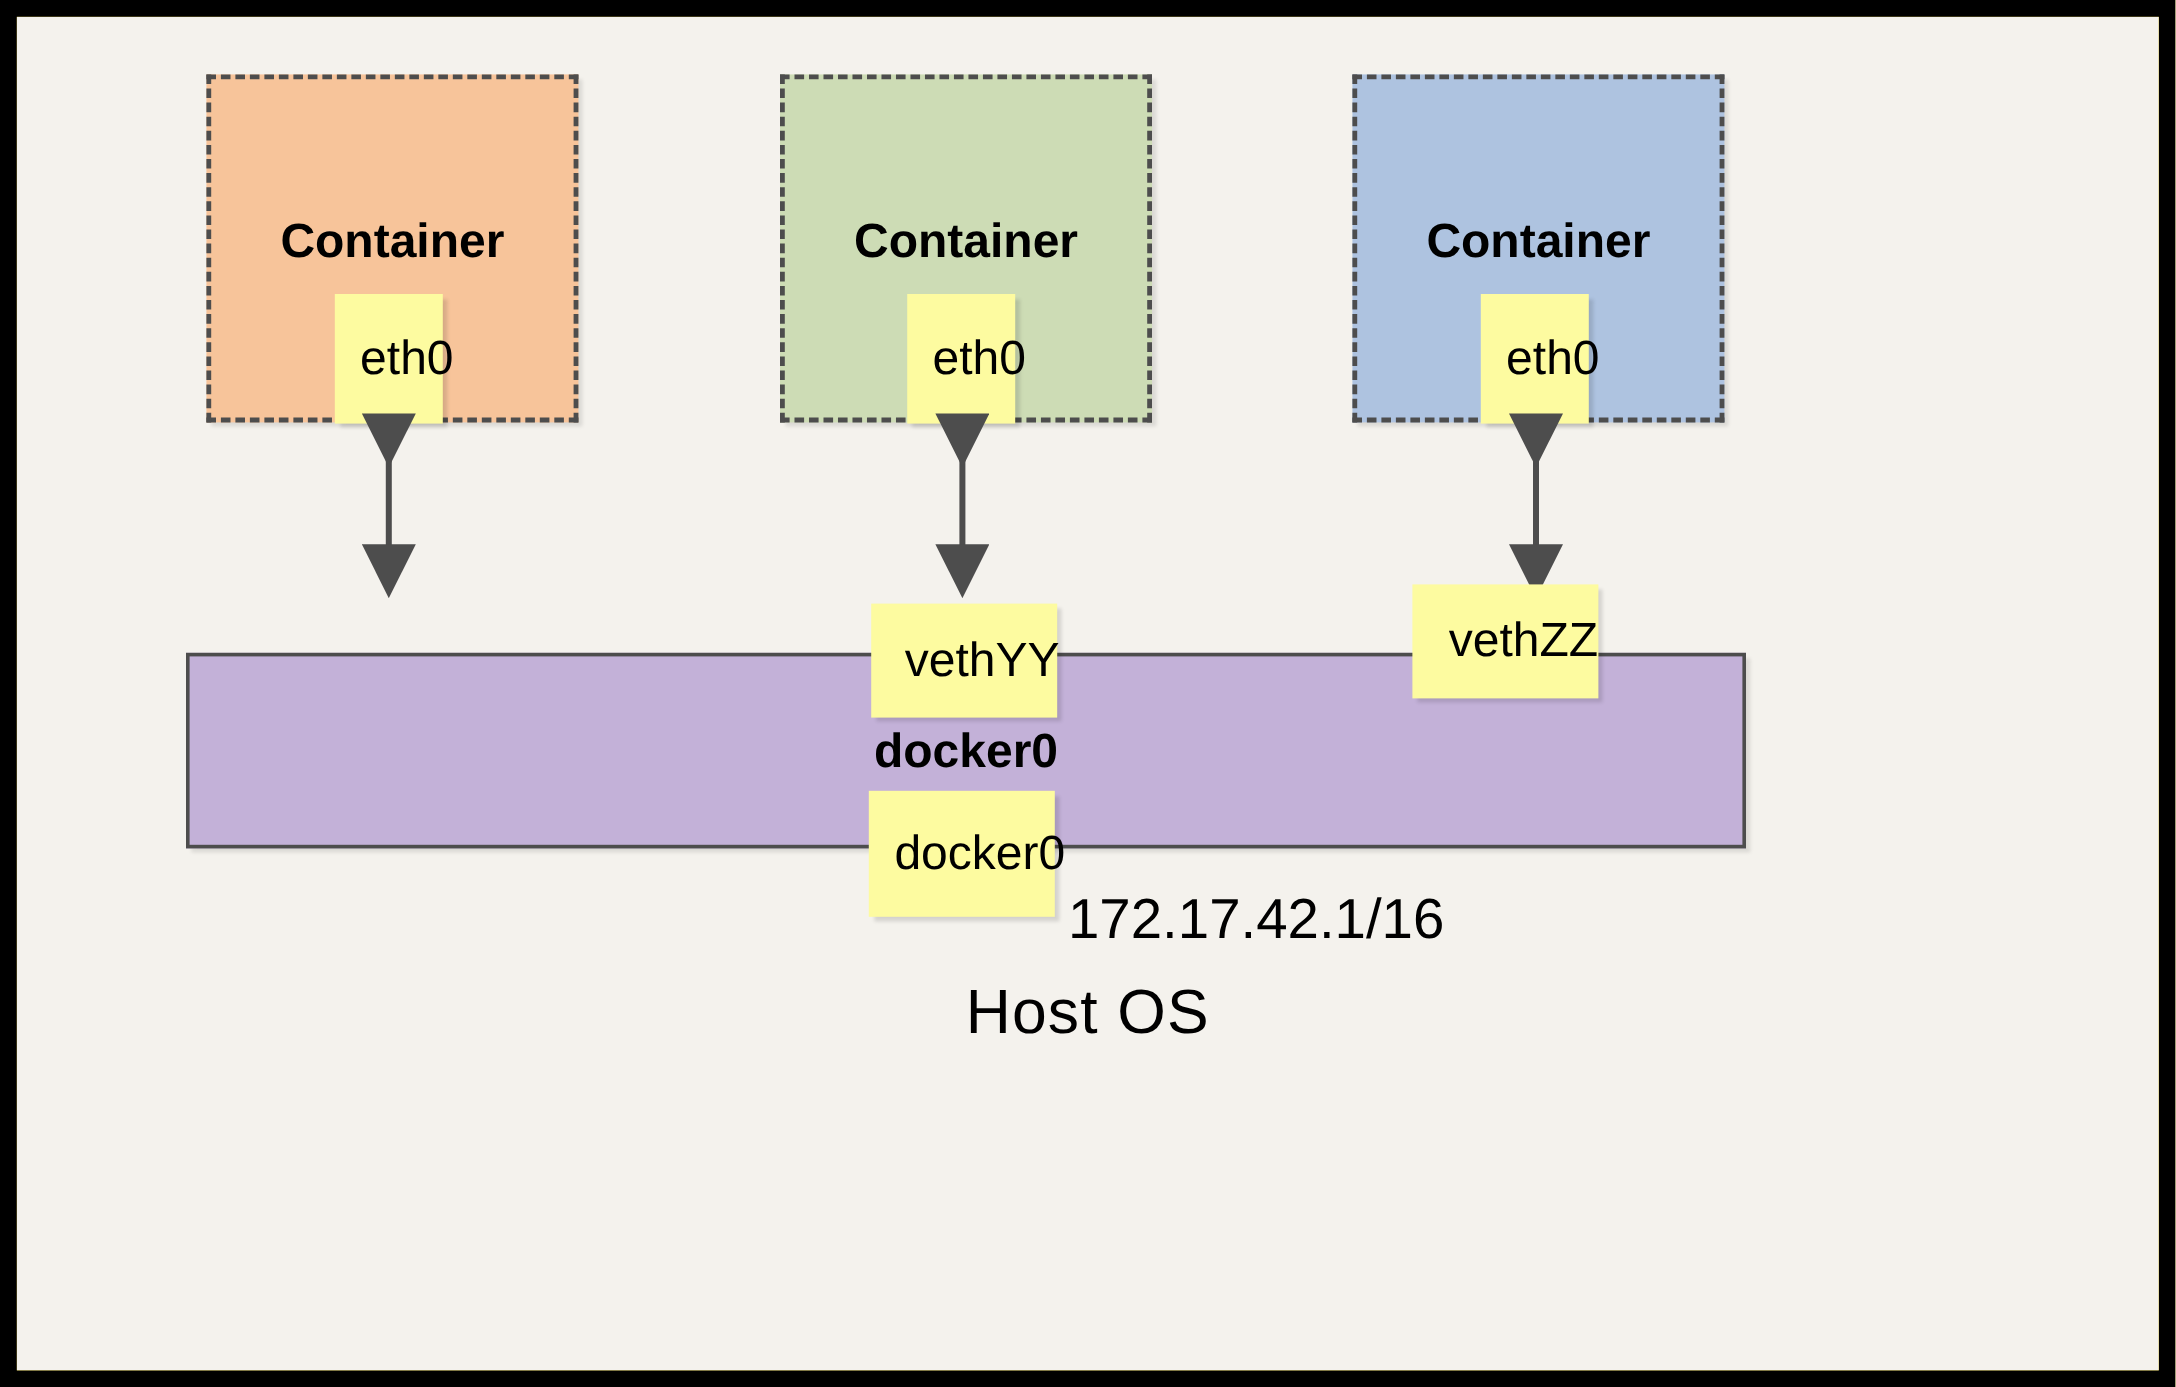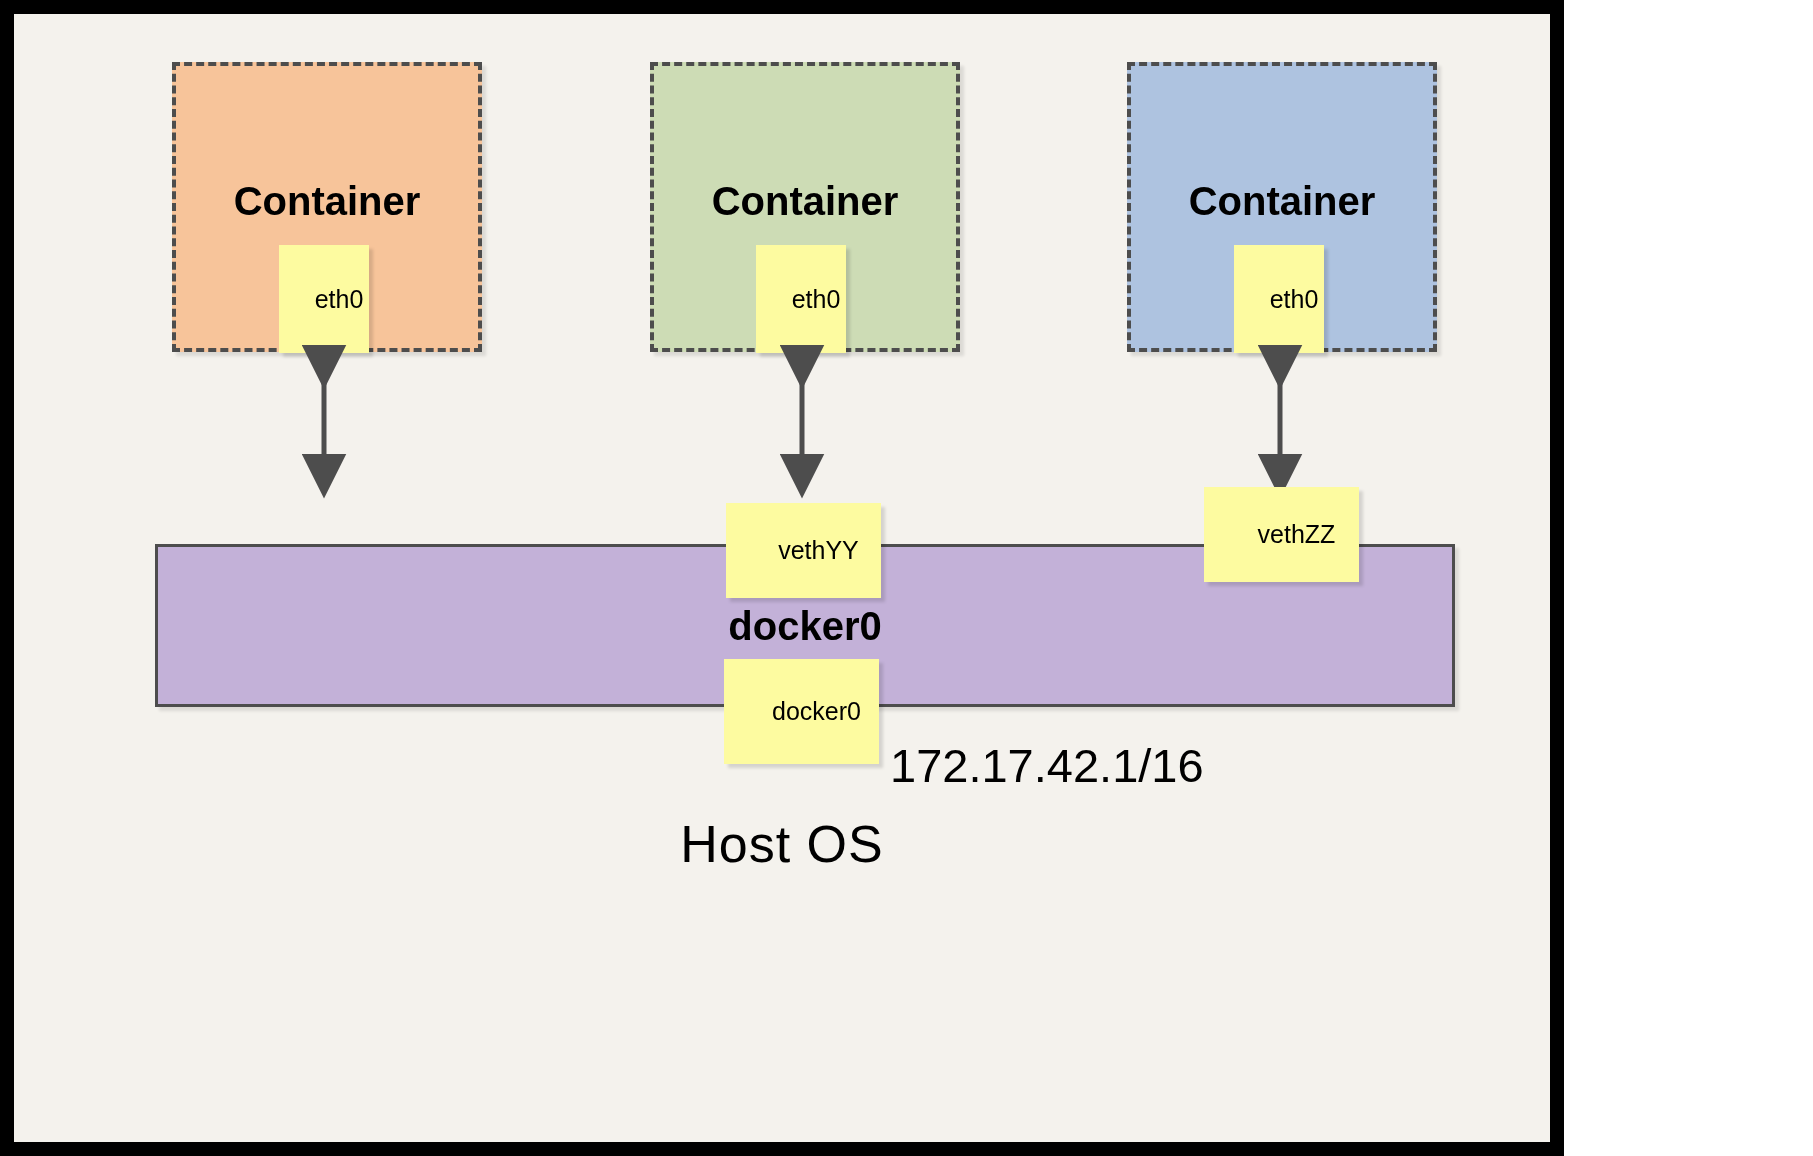--- a/index.html
+++ b/index.html
@@ -2,21 +2,21 @@
 <html><head>
 <meta charset="utf-8">
 <style>
   html, body {
     margin: 0;
     padding: 0;
     background: #ffffff;
   }
   #canvas {
     position: relative;
-    width: 1564px;
+    width: 1813px;
     height: 1156px;
     background: #fde047;
     box-sizing: border-box;
     border: 14px solid #000000;
     overflow: hidden;
     font-family: "Liberation Sans", sans-serif;
   }
   .inner-frame {
     position: absolute;
     left: 0; top: 0; right: 0; bottom: 0;
@@ -43,21 +43,21 @@
 
   
   .note {
     position: absolute;
     background: #fdfba0;
     box-sizing: border-box;
     box-shadow: 4px 4px 3px rgba(0,0,0,0.13);
     display: flex;
     align-items: center;
     justify-content: center;
-    font-size: 25px;
+    font-size: 40px;
     color: #000000;
     white-space: nowrap;
     padding-left: 30px;
   }
 
   
   #bridge {
     position: absolute;
     background: #c3b1d8;
     border: 3px solid #4d4d4d;
@@ -144,21 +144,21 @@
         </marker>
       </defs>
       <line x1="20" y1="18" x2="20" y2="127" stroke="#4d4d4d" stroke-width="5" marker-start="url(#ah3)" marker-end="url(#ah3)"></line>
     </svg>
 
     <div id="bridge" style="left:141px; top:530px; width:1300px; height:163px;">
     </div>
     <div id="bridge-label" style="left:141px; top:590px; width:1300px;">docker0</div>
 
     <div class="note" style="left:712px; top:473px; width:155px; height:95px;margin-top:16px;">vethYY</div>
-    <div class="note" style="left:1190px; top:473px; width:155px; height:95px;">vethZZ</div>
+    <div class="note" style="left:1163px; top:473px; width:155px; height:95px;">vethZZ</div>
 
     <div class="note" style="left:710px; top:645px; width:155px; height:105px;">docker0</div>
 
     <div id="ip-label" style="left:876px; top:724px;">172.17.42.1/16</div>
 
     <div id="host-os" style="left:0px; top:800px;">Host OS</div>
 
   </div>
 </div>
 

